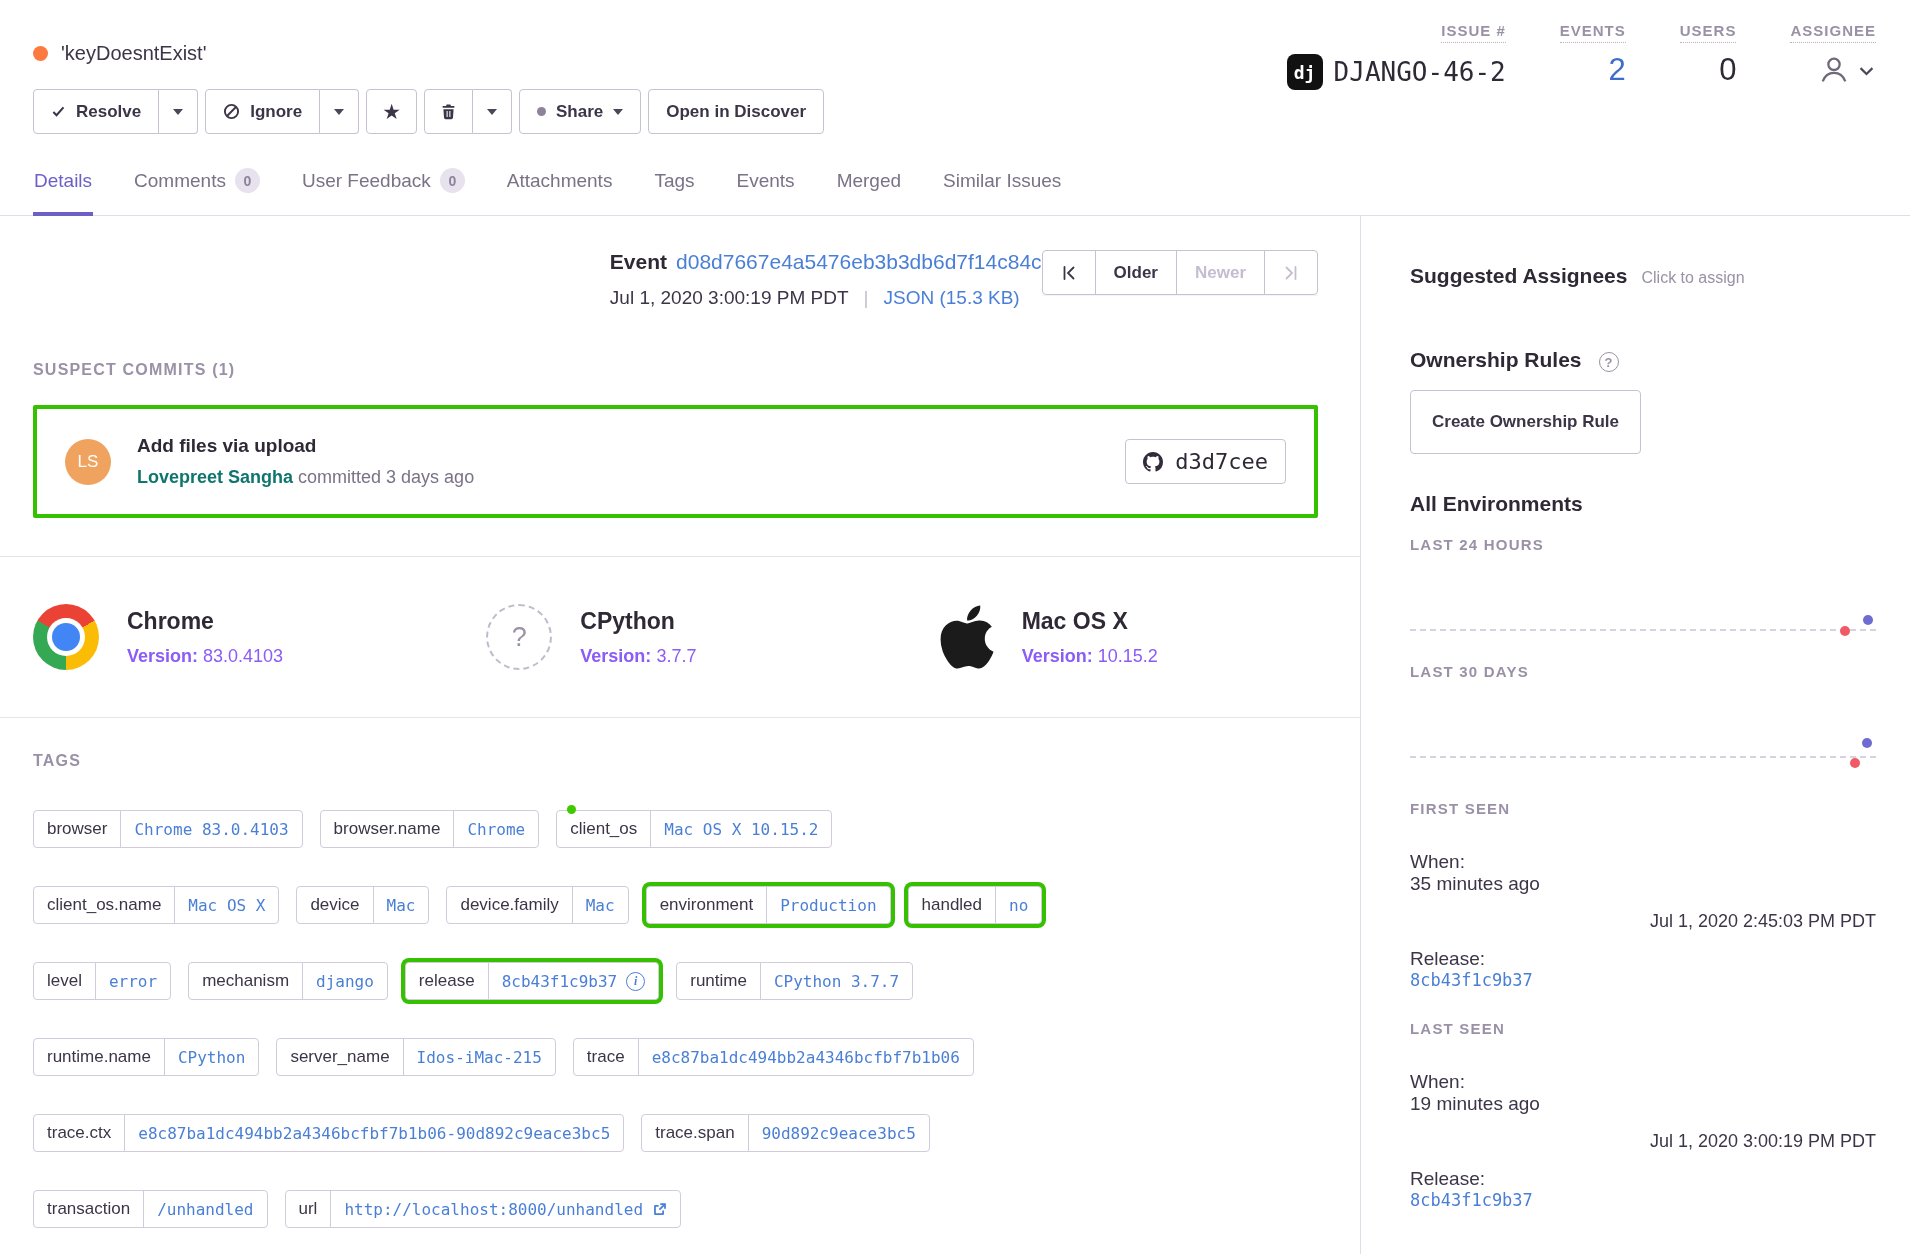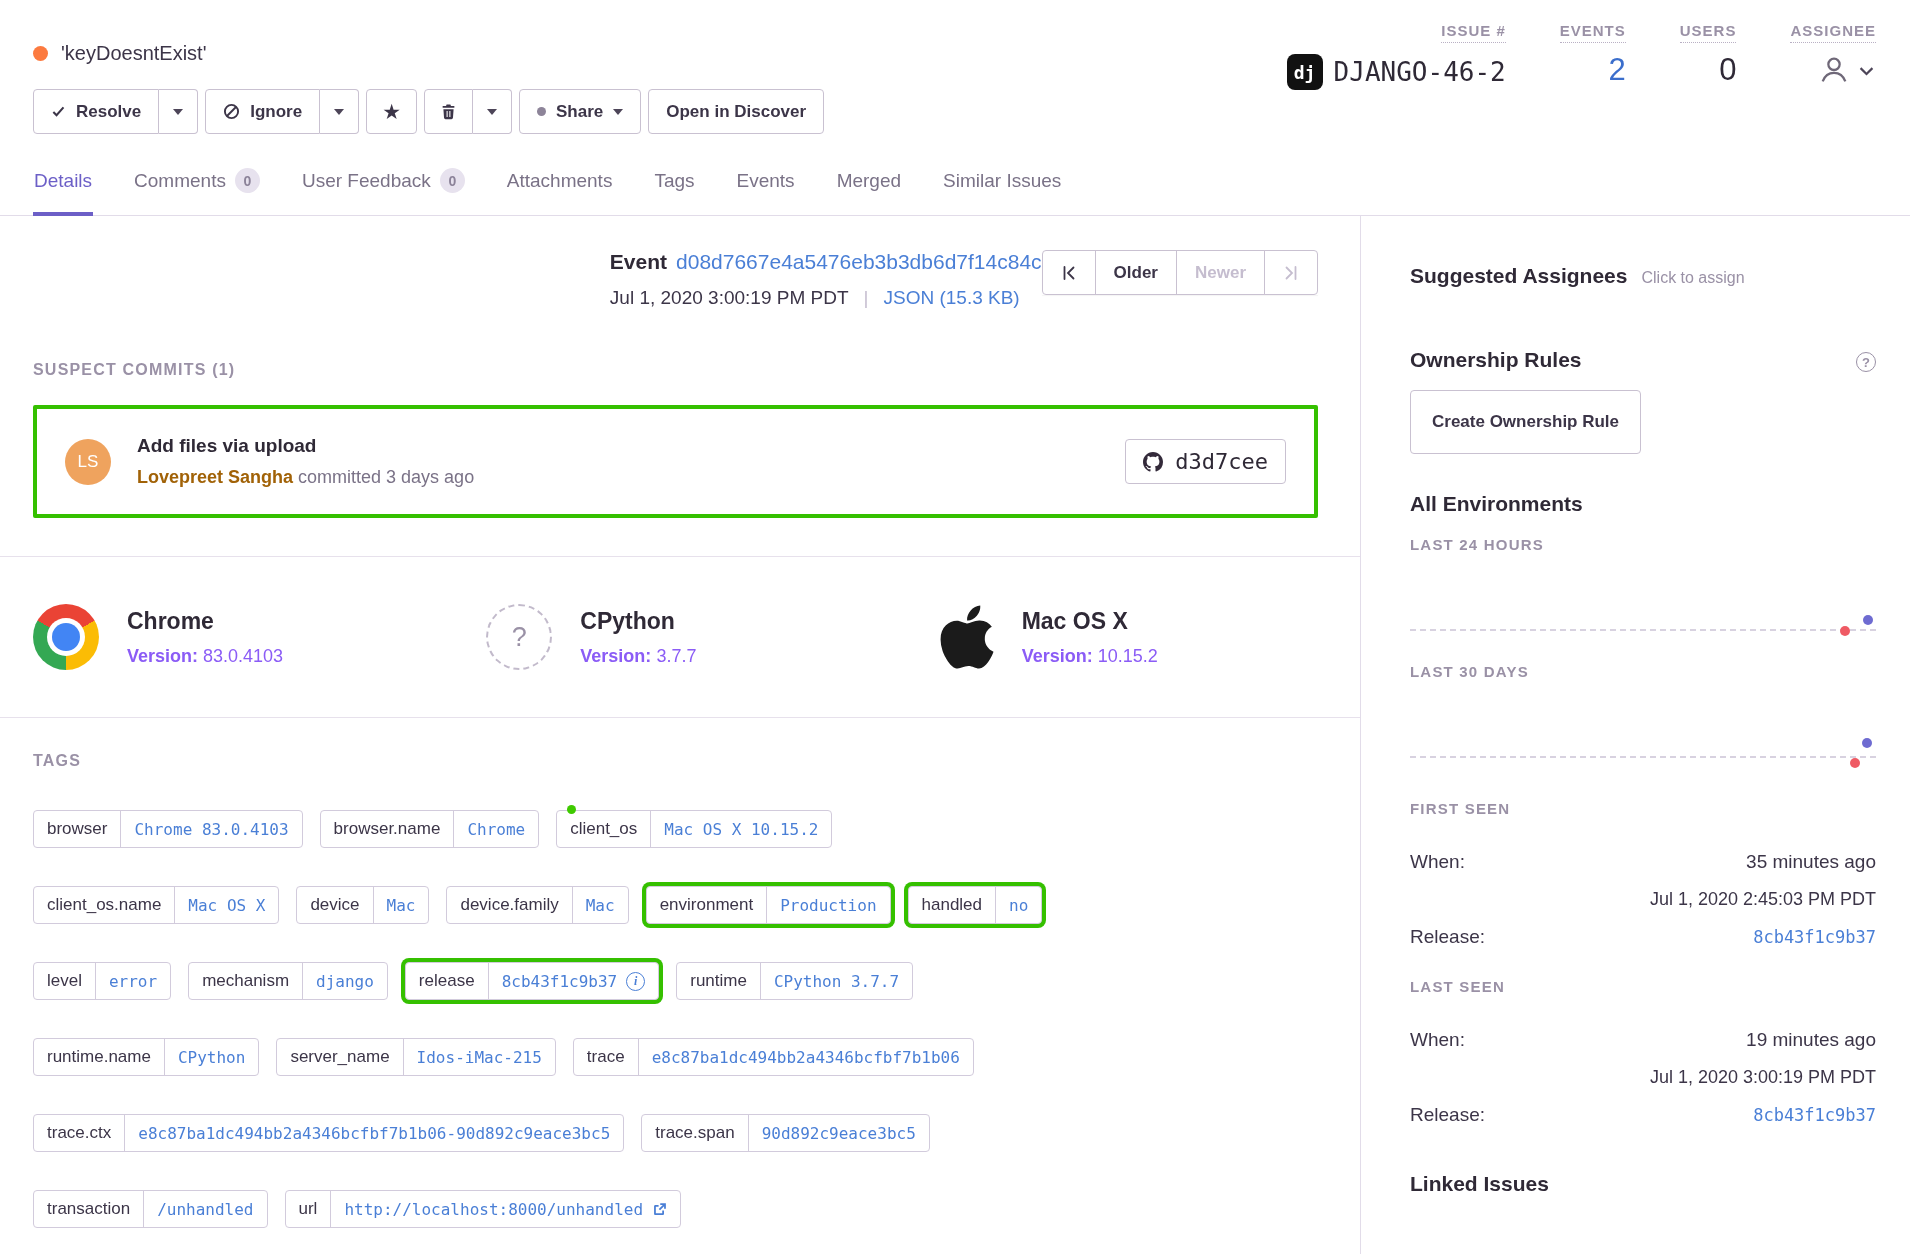--- a/index.html
+++ b/index.html
@@ -79,21 +79,21 @@
   .section-head { font-size:16px; font-weight:bold; color:#9a91a6; letter-spacing:1.2px; }
   .commits-section { margin-top:52px; }
   .commits-section .section-head { margin-bottom:26px; }
   .commit-card { border:4px solid #35c000; border-radius:2px; padding:26px 28px;
     display:flex; align-items:center; gap:26px; background:#fff; }
   .avatar { width:46px; height:46px; border-radius:50%; background:#efa35e; color:#fff;
     display:flex; align-items:center; justify-content:center; font-size:17px; flex:0 0 auto; }
   .commit-info { flex:1; }
   .commit-title { font-size:19px; font-weight:bold; color:#2f2936; }
   .commit-meta { margin-top:10px; font-size:18px; color:#7a7287; }
-  .commit-meta b { color:#a16207;text-align:center; }
+  .commit-meta b { color:#0f766e;text-align:center; }
   .sha-btn { gap:12px; }
   .sha-text { font-family:"DejaVu Sans Mono",monospace; font-weight:normal; font-size:22px; color:#2f2936; }
 
   
   .contexts { display:flex; margin-top:38px; padding:44px 0; border-top:1px solid #e7e1ec; border-bottom:1px solid #e7e1ec; }
   .context-card { flex:1; display:flex; align-items:center; gap:28px; padding-left:33px; }
   .ctx-name { font-size:23px; font-weight:bold; color:#2f2936; }
   .ctx-version { margin-top:11px; font-size:18px; color:#8b5cf6; }
   .chrome-icon { width:66px; height:66px; border-radius:50%; position:relative; flex:0 0 auto;
     background:conic-gradient(from -60deg,#ea4335 0 120deg,#fbbc05 0 240deg,#34a853 0 360deg); }
@@ -121,36 +121,36 @@
     display:inline-flex; align-items:center; justify-content:center; flex:0 0 auto; }
   .ext-icon { flex:0 0 auto; }
 
   
   .side-title { font-size:21px; font-weight:bold; color:#2f2936; }
   .side-row { display:flex; align-items:baseline; gap:14px; }
   .side-hint { font-size:16px; color:#9a91a6; }
   .help-icon { width:20px; height:20px; border:1.5px solid #9a91a6; border-radius:50%; color:#9a91a6;
     font-size:13px; font-weight:bold; display:inline-flex; align-items:center; justify-content:center;
     position:relative; top:2px; font-family:inherit; font-style:normal; }
-  .ownership-row { margin-top:60px; display:flex; align-items:center; gap:11px;justify-content:space-between; }
+  .ownership-row { margin-top:60px; display:flex; align-items:center; gap:17px; }
   .side-btn { margin-top:18px; height:64px; padding:0 21px; }
   .all-env { margin-top:38px; }
   .side-sub { margin-top:20px; font-size:15px; font-weight:bold; color:#9a91a6; letter-spacing:1.2px; }
   .spark { position:relative; height:90px; }
   .spark-line { position:absolute; left:0; right:0; bottom:12px; border-top:2px dashed #d8d2e0; }
   .spark-dot { position:absolute; width:10px; height:10px; border-radius:50%; }
   .spark-dot.red { background:#ef5a64; }
   .spark-dot.purple { background:#6e6bd1; }
   .spark.s24 .red { right:26px; bottom:7px; }
   .spark.s24 .purple { right:3px; bottom:18px; }
   .spark.s30 .red { right:16px; bottom:2px; }
   .spark.s30 .purple { right:4px; bottom:22px; }
   .seen-head { margin-top:30px; }
   .seen-row { display:flex; justify-content:space-between; align-items:baseline; font-size:19px;
-    color:#3c3548; margin-top:34px; }
+    color:#3c3548; margin-top:34px;flex-direction:column; }
   .seen-date { text-align:right; font-size:18px; color:#3c3548; margin-top:16px; }
   .seen-release { margin-top:16px; }
   .seen-release .rel { font-family:"DejaVu Sans Mono",monospace; font-size:17px; }
   .linked { margin-top:46px; }
 </style>
 </head>
 <body>
 
 <header class="page-head">
   <div class="culprit">

